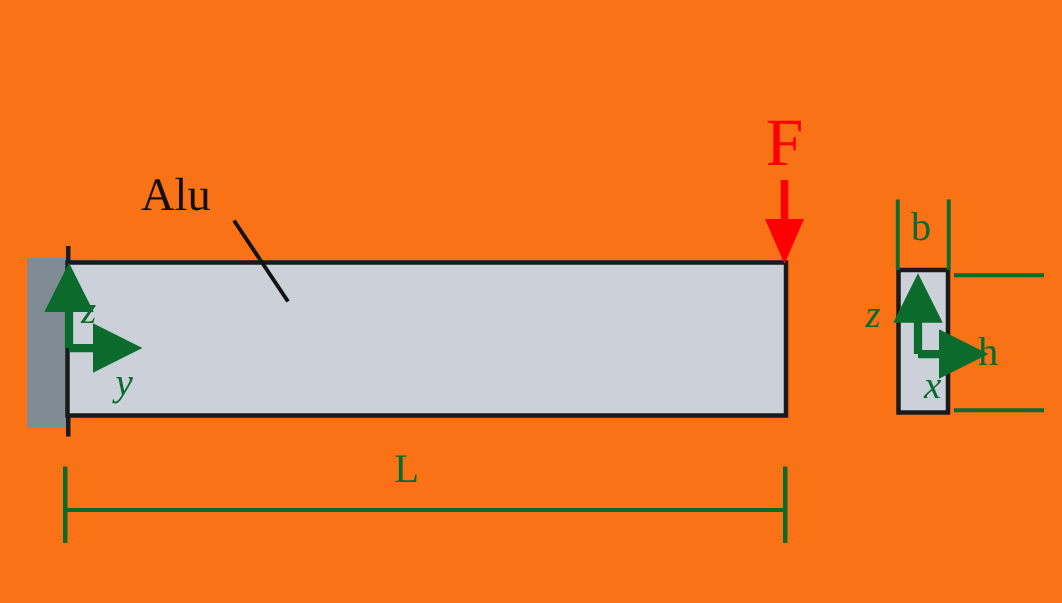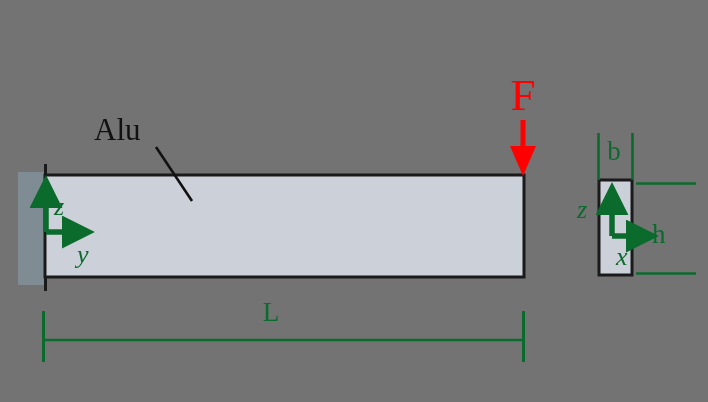--- a/index.html
+++ b/index.html
@@ -8,21 +8,21 @@
     padding: 0;
     background: #ffffff;
   }
   body {
     font-family: "Liberation Serif", serif;
   }
   #diagram-root {
     position: relative;
     width: 708px;
     height: 402px;
-    background: #737373;
+    background: #f97316;
     overflow: hidden;
   }
   #diagram-svg {
     position: absolute;
     left: 0;
     top: 0;
     width: 708px;
     height: 402px;
     display: block;
   }

